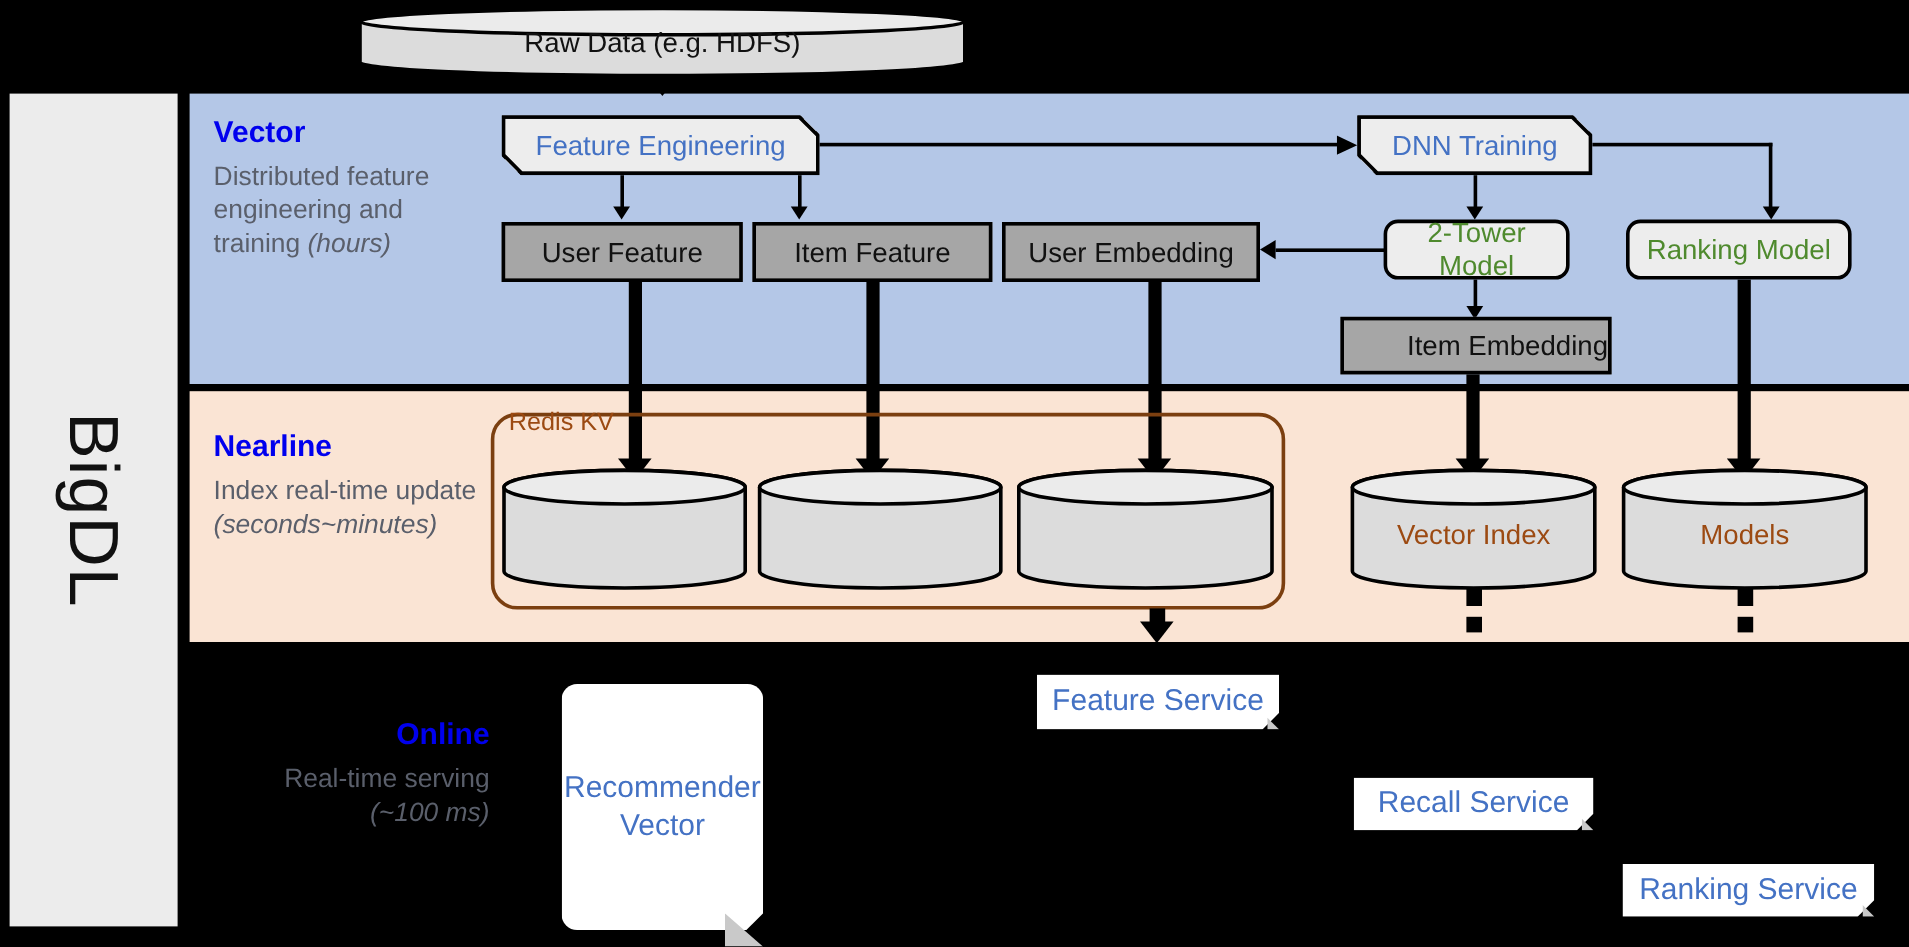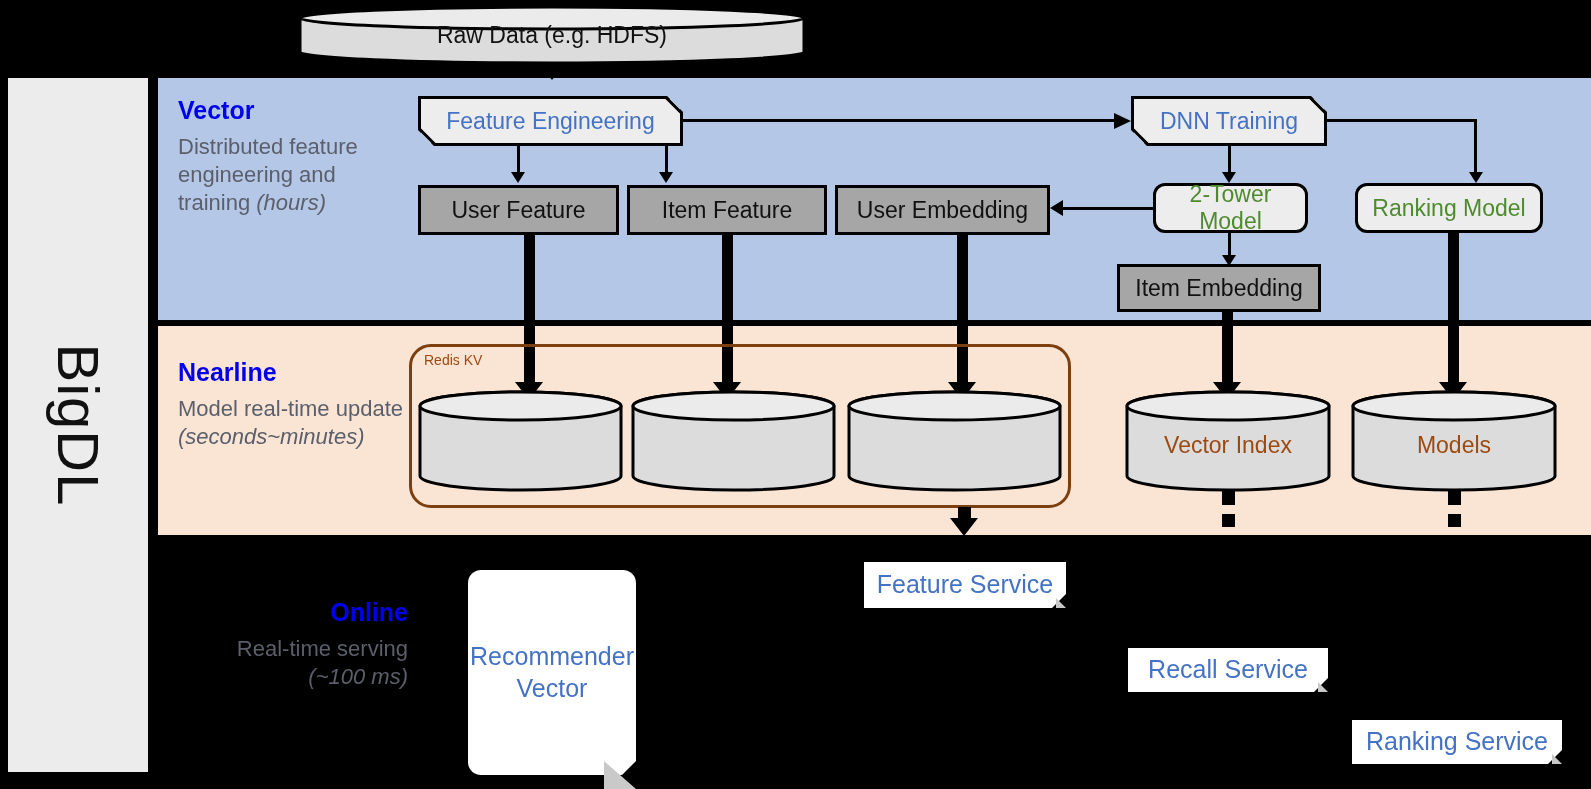--- a/index.html
+++ b/index.html
@@ -53,21 +53,21 @@
     clip-path:polygon(0 0,100% 100%,0 100%);}
 
   
   .cyl{position:absolute;}
   .cyl svg{display:block;overflow:visible;}
   .cyl-label{position:absolute;left:0;right:0;text-align:center;font-size:23px;}
 
   
   #redis-kv{position:absolute;left:409px;top:344px;width:662px;height:164px;
     border:3px solid #7b3f10;border-radius:22px;box-sizing:border-box;background:transparent;}
-  #redis-kv-label{position:absolute;left:424px;top:352px;font-size:14px;color:#9c4a12;}
+  #redis-kv-label{position:absolute;left:424px;top:340px;font-size:21px;color:#9c4a12;}
 
   
   .thin-line{position:absolute;background:#000;}
   .thick-line{position:absolute;background:#000;}
   .arrow-down-thin{position:absolute;width:0;height:0;border-left:7px solid transparent;border-right:7px solid transparent;border-top:11px solid #000;}
   .arrow-down-thick{position:absolute;width:0;height:0;border-left:14px solid transparent;border-right:14px solid transparent;border-top:18px solid #000;}
   .arrow-left-thin{position:absolute;width:0;height:0;border-top:8px solid transparent;border-bottom:8px solid transparent;border-right:13px solid #000;}
   .sq{position:absolute;background:#000;width:12px;height:12px;}
 </style>
 </head>
@@ -83,21 +83,21 @@
     <div id="sidebar-label">BigDL</div>
   </div>
 
   <div class="band-caption" id="cap-offline">
     <div class="band-title">Vector</div>
     <div class="band-sub"><span>Distributed feature engineering and training </span><i>(hours)</i></div>
   </div>
 
   <div class="band-caption" id="cap-nearline">
     <div class="band-title">Nearline</div>
-    <div class="band-sub"><span>Model real-time update </span><i>(seconds~minutes)</i></div>
+    <div class="band-sub"><span>Index real-time update </span><i>(seconds~minutes)</i></div>
   </div>
 
   <div class="band-caption" id="cap-online">
     <div class="band-title">Online</div>
     <div class="band-sub"><span>Real-time serving </span><i>(~100 ms)</i></div>
   </div>
 
   <div class="cyl" id="raw-data" style="left:297px;top:4px;">
     <svg width="510" height="62" viewBox="0 0 510 62">
       <path d="M3,14 a252,11 0 0 1 504,0 L507,48 a252,11 0 0 1 -504,0 Z" fill="#dcdcdc" stroke="#000" stroke-width="3"></path>
@@ -157,21 +157,21 @@
   <div class="node round-box" id="ranking-model" style="left:1355px;top:183px;width:188px;height:50px;">
     <span>Ranking Model</span>
   </div>
 
   <div class="thin-line" style="left:1063px;top:207px;width:92px;height:3px;"></div>
   <div class="arrow-left-thin" style="left:1050px;top:200px;"></div>
 
   <div class="thin-line" style="left:1228px;top:233px;width:3px;height:25px;"></div>
   <div class="arrow-down-thin" style="left:1222px;top:255px;"></div>
 
-  <div class="node grey-box" id="item-embedding" style="left:1117px;top:264px;width:204px;height:48px;">
+  <div class="node grey-box" id="item-embedding" style="left:1117px;top:264px;width:226px;height:48px;justify-content:flex-end;">
     <span>Item Embedding</span>
   </div>
 
   <div class="thick-line" style="left:524px;top:235px;width:11px;height:151px;"></div>
   <div class="arrow-down-thick" style="left:515px;top:382px;"></div>
 
   <div class="thick-line" style="left:722px;top:235px;width:11px;height:151px;"></div>
   <div class="arrow-down-thick" style="left:713px;top:382px;"></div>
 
   <div class="thick-line" style="left:957px;top:235px;width:11px;height:151px;"></div>

